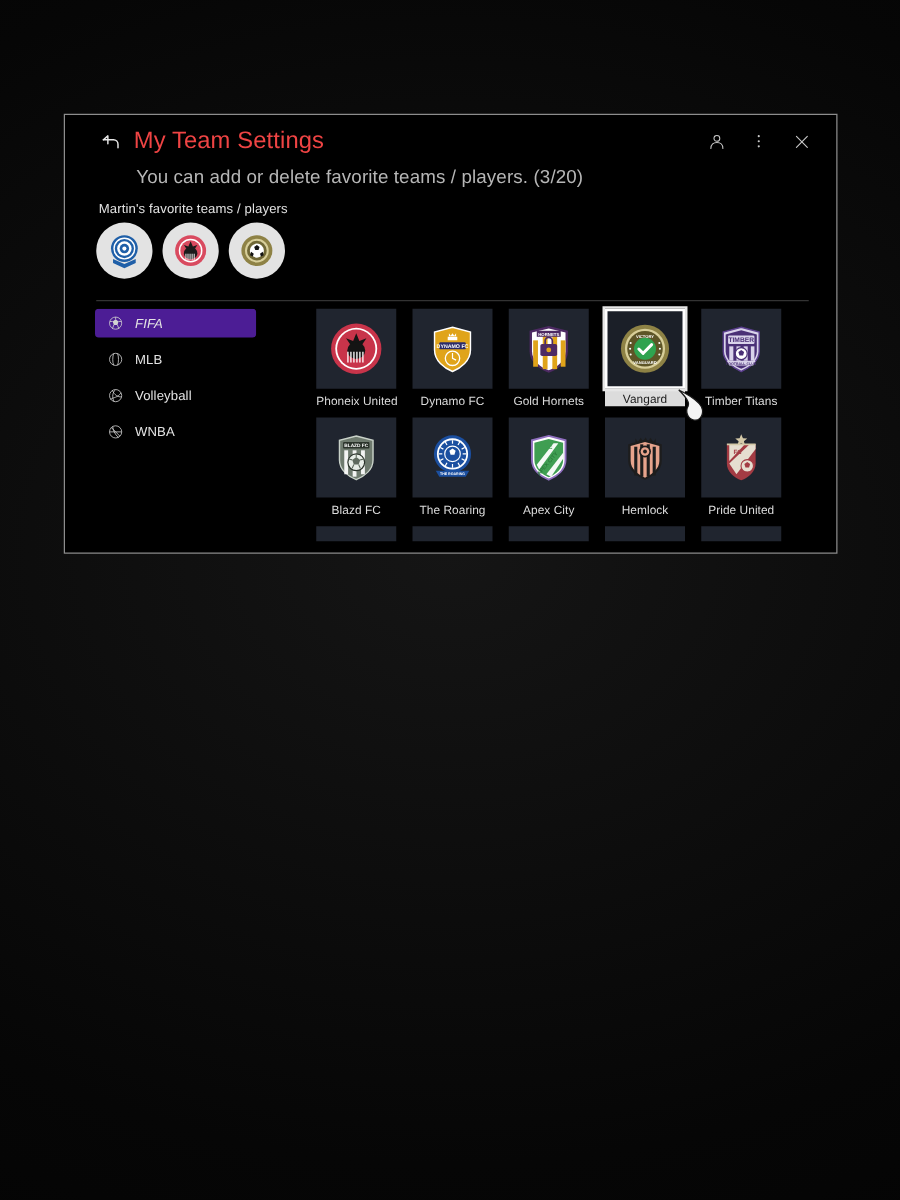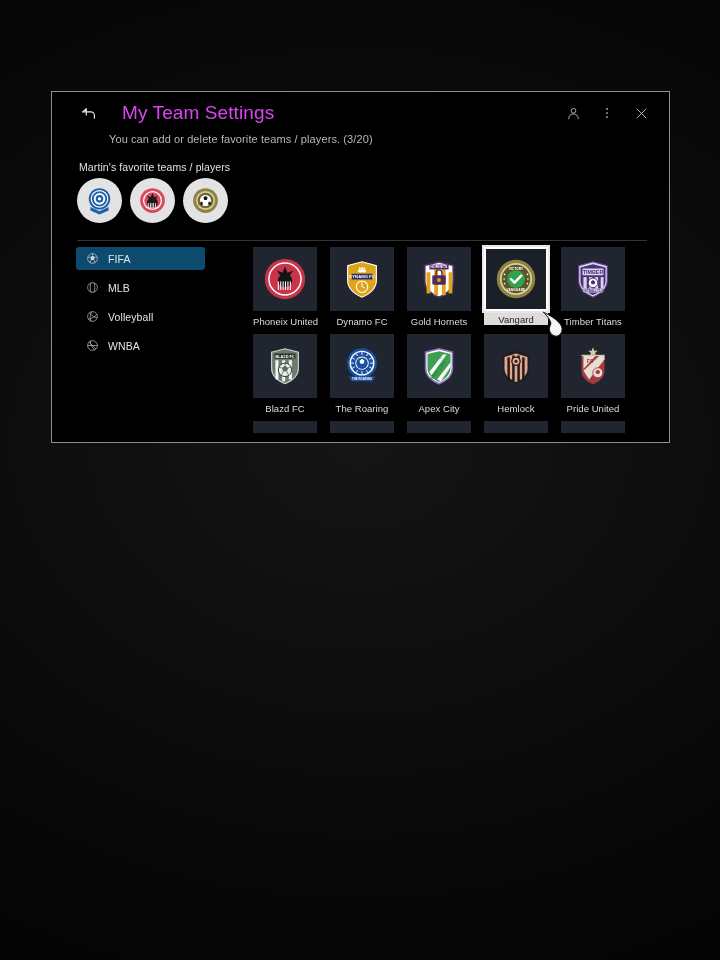--- a/index.html
+++ b/index.html
@@ -45,29 +45,28 @@
     width: 18px;
     height: 18px;
     color: #e8e8e8;
   }
   .title {
     position: absolute;
     left: 55px;
     top: 10px;
     font-size: 19px;
     font-weight: 400;
-    color: #d946ef;
+    color: #ef4444;
     letter-spacing: .1px;
-    margin-left: 15px;
   }
   .subtitle {
     position: absolute;
     left: 57px;
     top: 41px;
-    font-size: 11px;
+    font-size: 15px;
     color: #b6b6b6;
     letter-spacing: .1px;
   }
   .header-actions {
     position: absolute;
     right: 19px;
     top: 12px;
     display: flex;
     align-items: center;
     gap: 16px;
@@ -140,21 +139,22 @@
   .side-item {
     display: flex;
     align-items: center;
     height: 23px;
     margin-bottom: 6px;
     padding-left: 9px;
     border-radius: 3px;
     color: #d8d8d8;
   }
   .side-item.active {
-    background: #0c4a6e;
+    background: #4c1d95;
+    font-style: italic;
   }
   .side-ico {
     width: 14px;
     height: 14px;
     margin-right: 9px;
     flex: 0 0 14px;
     color: #d2d2d2;
     display: flex;
     align-items: center;
     justify-content: center;

